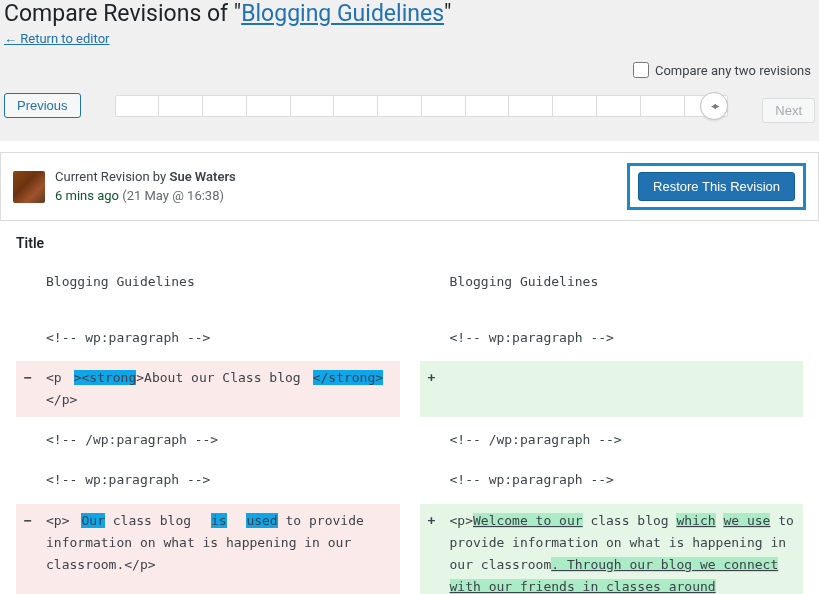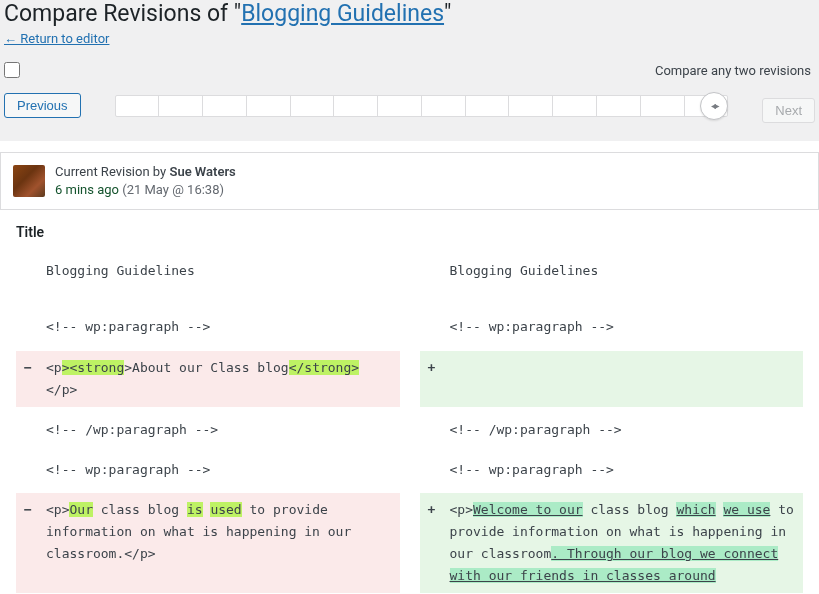--- a/index.html
+++ b/index.html
@@ -2,21 +2,21 @@
 <html><head>
 <meta charset="utf-8">
 <style>
 * { margin: 0; padding: 0; box-sizing: border-box; }
 body { font-family: -apple-system, BlinkMacSystemFont, "Segoe UI", Roboto, sans-serif; font-size: 13px; color: #3c434a; background: #fff; width: 819px; }
 .header-area { background: #f0f0f1; padding: 0 4px 18px 4px; }
 h1 { font-size: 23px; font-weight: 400; color: #1d2327; padding-top: 0; margin-bottom: 4px; }
 h1 a { color: #2271b1; text-decoration: underline; }
 .return-link { color: #2271b1; text-decoration: underline; font-size: 13px; }
 .controls { margin-top: 16px; }
-.compare-row { display: flex; justify-content: space-between; align-items: center; margin-bottom: 10px; padding-right: 4px; }
+.compare-row { display: flex; justify-content: flex-end; align-items: center; margin-bottom: 10px; padding-right: 4px; }
 .compare-row input[type="checkbox"] { width: 16px; height: 16px; margin-right: 6px; border: 1px solid #8c8f94; border-radius: 3px; }
 .nav-row { display: flex; align-items: center; gap: 24px; }
 .btn { border: 1px solid #2271b1; background: #f6f7f7; color: #2271b1; padding: 4px 12px; border-radius: 3px; cursor: pointer; font-size: 13px; }
 .btn.disabled { border-color: #dcdcde; color: #a7aaad; cursor: default; margin-top: 10px; }
 .slider { flex: 1; display: flex; align-items: center; margin: 0 10px; position: relative; height: 22px; }
 .ticks { flex:1; display:flex; height:22px; border:1px solid #dcdcde; background:#fff; border-radius:2px; }
 .tick { flex:1; border-right:1px solid #dcdcde; }
 .tick:last-child { border-right:none; }
 .handle { position:absolute; right:0; top:-3px; width:28px; height:28px; background:#fff; border:1px solid #c3c4c7; border-radius:50%; display:flex; align-items:center; justify-content:center; box-shadow:0 1px 2px rgba(0,0,0,.1); }
 .handle::before { content:"◂ ▸"; font-size:10px; color:#787c82; letter-spacing:-2px; }
@@ -29,21 +29,21 @@
 .restore-wrap { border:3px solid #1e88c7; padding:6px 8px; }
 .restore-btn { background:#2271b1; color:#fff; border:1px solid #135e96; border-radius:3px; padding:6px 14px; font-size:13px; cursor:pointer; }
 .diff-body { padding: 14px 16px; }
 .diff-section h3 { font-size:14px; font-weight:600; color:#1d2327; margin-bottom:14px; }
 .diff-row { display:flex; gap:20px; margin-bottom:6px; }
 .col { flex:1; font-family:Consolas,Monaco,monospace; font-size:13px; line-height:1.7; padding:6px 8px 6px 30px; position:relative; word-wrap:break-word; }
 .col.plain { background:transparent; }
 .col.removed { background:#fbeaea; }
 .col.added { background:#e6f6e6; }
 .marker { position:absolute; left:8px; top:6px; font-weight:bold; font-family:Consolas,Monaco,monospace; }
-.hl-del { background:#bef264; }
+.hl-del { background:#0ea5e9;margin-left:12px; }
 .hl-add { background:#abebc6;text-decoration:underline; }
 .section-gap { margin-top:22px; }
 </style>
 </head>
 <body>
 
 <div class="header-area">
   <h1>
     <span>Compare Revisions of "</span><a href="#">Blogging Guidelines</a><span>"</span>
   </h1>
@@ -82,20 +82,23 @@
 
 <div class="revision-meta">
   <div class="avatar"></div>
   <div class="meta-text">
     <div>
       <span>Current Revision by </span><strong>Sue Waters</strong>
     </div>
     <div class="sub">
       <span class="ago">6 mins ago </span><span>(21 May @ 16:38)</span>
     </div>
+  </div>
+  <div class="restore-wrap">
+    <button class="restore-btn">Restore This Revision</button>
   </div>
 </div>
 
 <div class="diff-body">
   <div class="diff-section">
     <h3>Title</h3>
     <div class="diff-row">
       <div class="col plain">Blogging Guidelines</div>
       <div class="col plain">Blogging Guidelines</div>
     </div>

